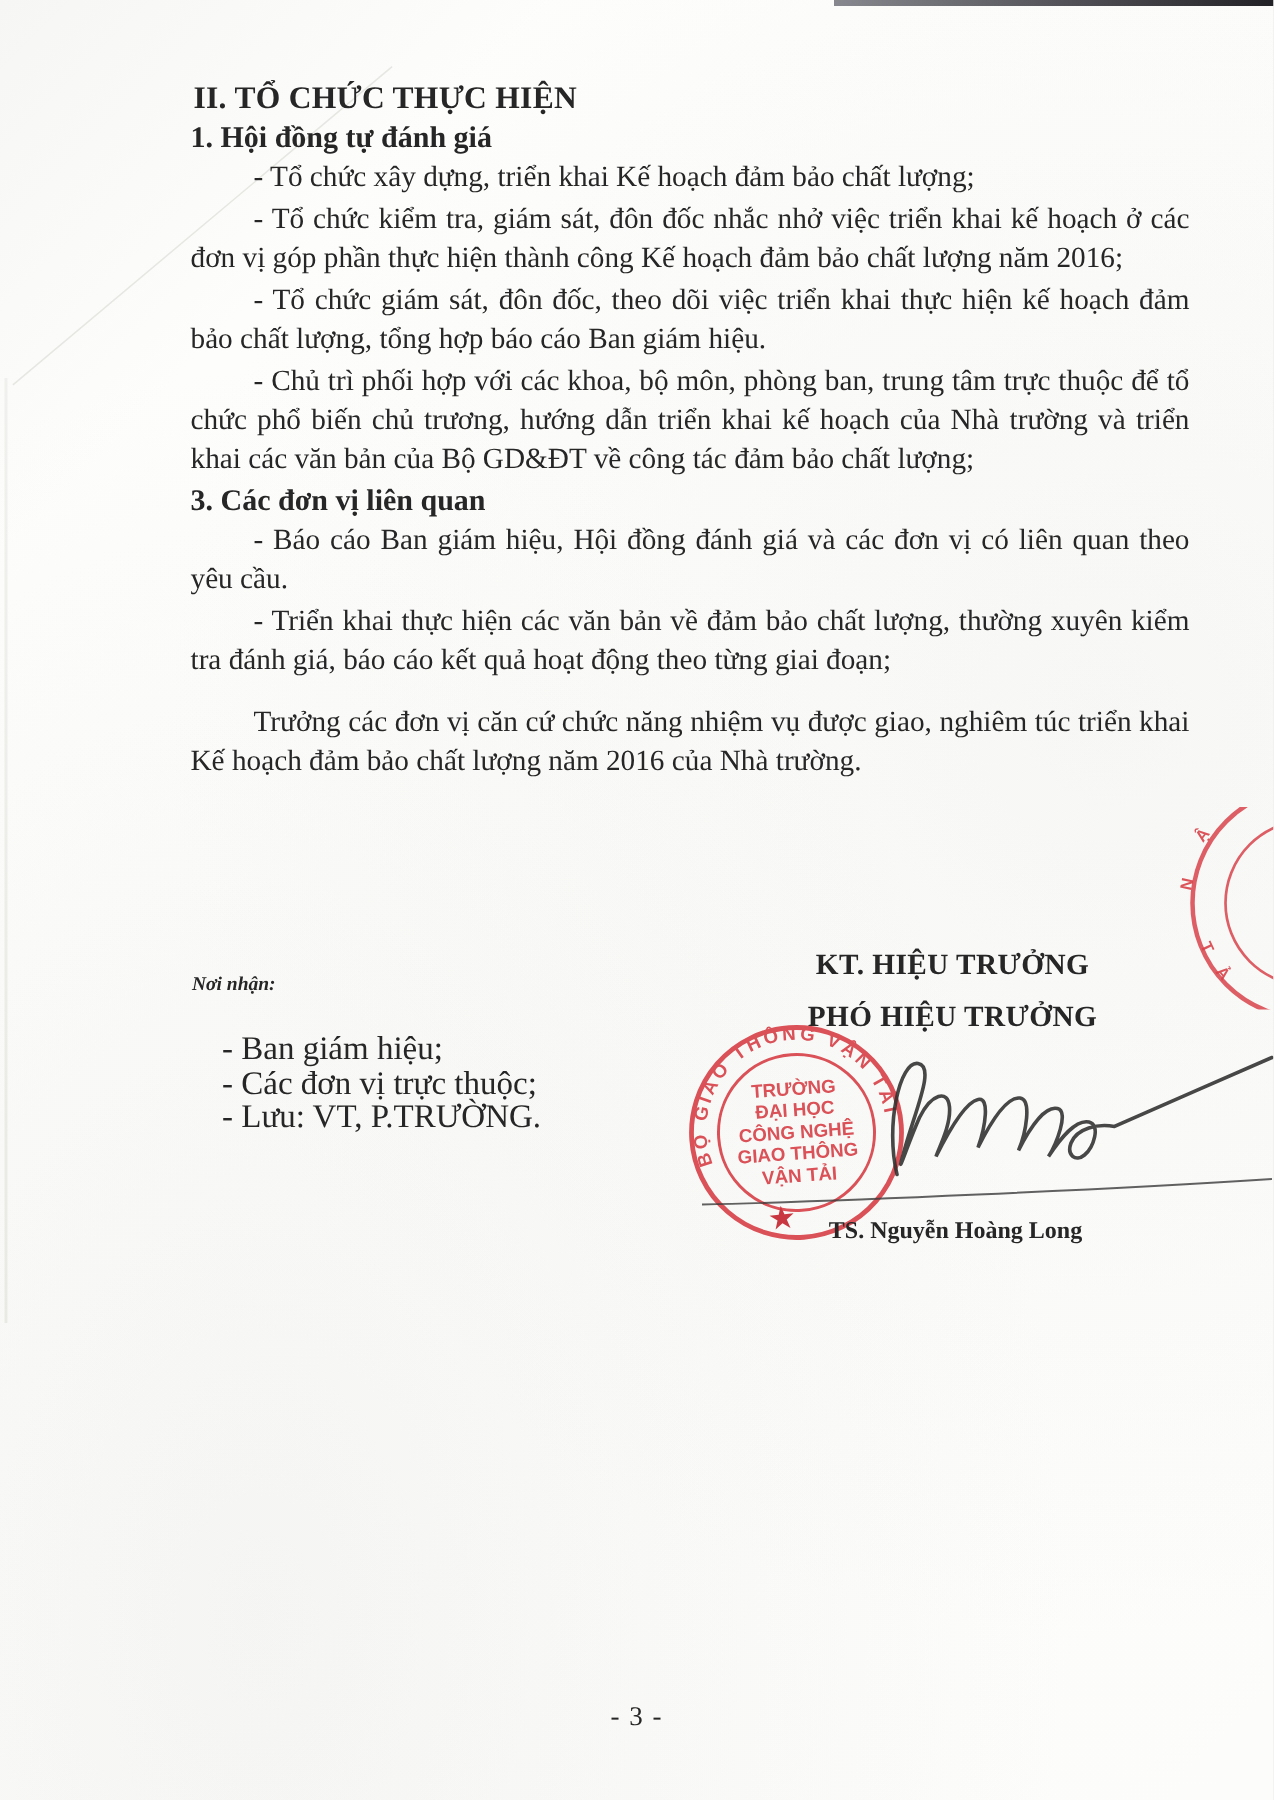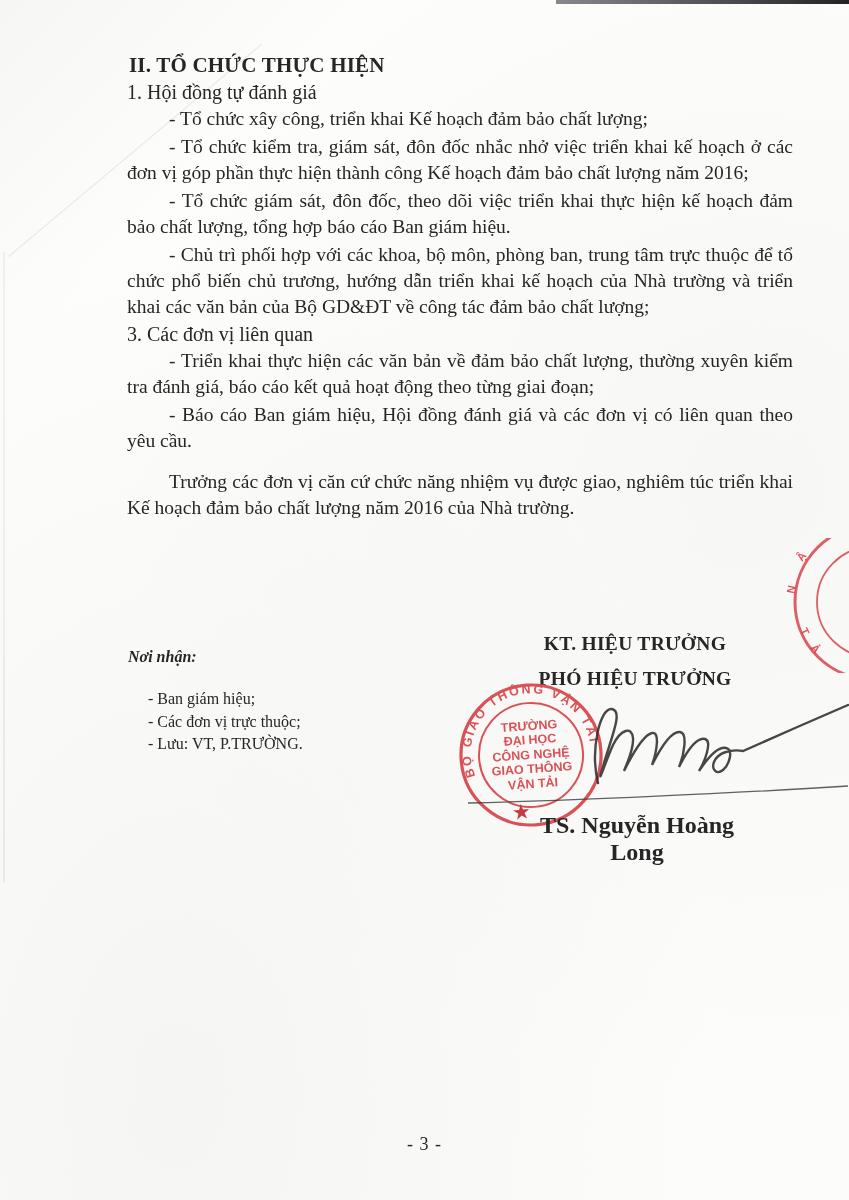--- a/index.html
+++ b/index.html
@@ -20,35 +20,35 @@
   .scan-strip{position:absolute;top:0;left:556px;width:293px;height:4px;
     background:linear-gradient(90deg, rgba(40,40,55,.55), rgba(10,10,15,.9));}
   .crease-diagonal{position:absolute;left:-30px;top:150px;width:330px;height:1px;
     background:#e3e3df;transform:rotate(-40deg);opacity:.9;}
   .crease-vertical{position:absolute;left:3px;top:252px;width:2px;height:630px;
     background:linear-gradient(#ededea,#e6e6df);opacity:.8;}
 
   
   .doc{position:absolute;left:127px;top:53px;width:666px;}
   .doc-title{font-size:21px;font-weight:bold;margin:0 0 2px 2px;letter-spacing:.2px;}
-  .sec-heading{font-size:20px;font-weight:normal;margin:3px 0 2px 0;}
+  .sec-heading{font-size:20px;font-weight:bold;margin:3px 0 2px 0;}
   .para{font-size:19.5px;line-height:26px;text-align:justify;
     text-indent:42px;margin:2px 0;}
   .closing{margin-top:15px;}
 
   
   .recipients-label{position:absolute;left:128px;top:648px;
-    font-size:16px;font-weight:bold;font-style:italic;}
+    font-size:13px;font-weight:bold;font-style:italic;}
   .recipients-list{position:absolute;left:148px;top:688px;
-    font-size:16px;line-height:22.5px;}
+    font-size:22px;line-height:22.5px;}
   .authority{position:absolute;left:530px;top:626px;width:210px;
     text-align:center;font-size:19.5px;font-weight:bold;line-height:35px;
     letter-spacing:.3px;}
   .signer-name{position:absolute;left:512px;top:812px;width:250px;
-    text-align:center;font-size:24px;font-weight:bold;}
+    text-align:center;font-size:16px;font-weight:bold;}
 
   
   .stamp{position:absolute;left:457px;top:681px;width:148px;height:148px;
     transform:rotate(-4deg);opacity:.92;}
   .stamp svg{position:absolute;left:0;top:0;}
   .stamp-inner-text{position:absolute;left:22px;top:30px;width:104px;height:88px;
     display:flex;flex-direction:column;align-items:center;justify-content:center;
     font-family:"Liberation Sans","DejaVu Sans",sans-serif;
     font-size:12.5px;font-weight:bold;line-height:14.5px;color:#d8434a;
     text-align:center;white-space:nowrap;}
@@ -70,29 +70,29 @@
 <div class="page">
 
   <div class="scan-strip"></div>
   <div class="crease-diagonal"></div>
   <div class="crease-vertical"></div>
 
   <div class="doc">
     <div class="doc-title">II. TỔ CHỨC THỰC HIỆN</div>
 
     <div class="sec-heading">1. Hội đồng tự đánh giá</div>
-    <p class="para">- Tổ chức xây công, triển khai Kế hoạch đảm bảo chất lượng;</p>
+    <p class="para">- Tổ chức xây dựng, triển khai Kế hoạch đảm bảo chất lượng;</p>
     <p class="para">- Tổ chức kiểm tra, giám sát, đôn đốc nhắc nhở việc triển khai kế hoạch ở các đơn vị góp phần thực hiện thành công Kế hoạch đảm bảo chất lượng năm 2016;</p>
 
     <p class="para">- Tổ chức giám sát, đôn đốc, theo dõi việc triển khai thực hiện kế hoạch đảm bảo chất lượng, tổng hợp báo cáo Ban giám hiệu.</p>
     <p class="para">- Chủ trì phối hợp với các khoa, bộ môn, phòng ban, trung tâm trực thuộc để tổ chức phổ biến chủ trương, hướng dẫn triển khai kế hoạch của Nhà trường và triển khai các văn bản của Bộ GD&amp;ĐT về công tác đảm bảo chất lượng;</p>
 
     <div class="sec-heading">3. Các đơn vị liên quan</div>
+    <p class="para">- Báo cáo Ban giám hiệu, Hội đồng đánh giá và các đơn vị có liên quan theo yêu cầu.</p>
     <p class="para">- Triển khai thực hiện các văn bản về đảm bảo chất lượng, thường xuyên kiểm tra đánh giá, báo cáo kết quả hoạt động theo từng giai đoạn;</p>
-    <p class="para">- Báo cáo Ban giám hiệu, Hội đồng đánh giá và các đơn vị có liên quan theo yêu cầu.</p>
 
     <p class="para closing">Trưởng các đơn vị căn cứ chức năng nhiệm vụ được giao, nghiêm túc triển khai Kế hoạch đảm bảo chất lượng năm 2016 của Nhà trường.</p>
   </div>
 
   <div class="recipients-label">Nơi nhận:</div>
   <div class="recipients-list">
     <div>- Ban giám hiệu;</div>
     <div>- Các đơn vị trực thuộc;</div>
     <div>- Lưu: VT, P.TRƯỜNG.</div>
   </div>

